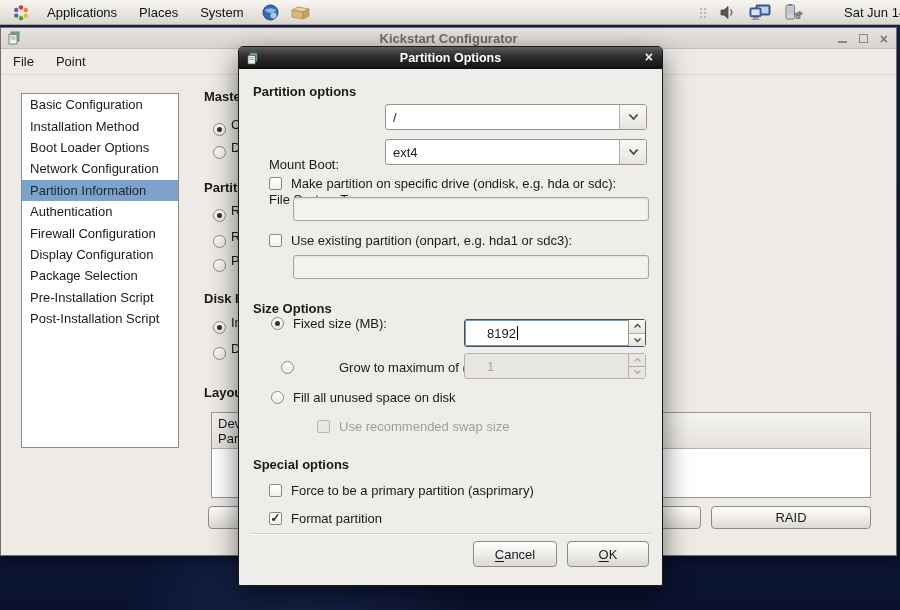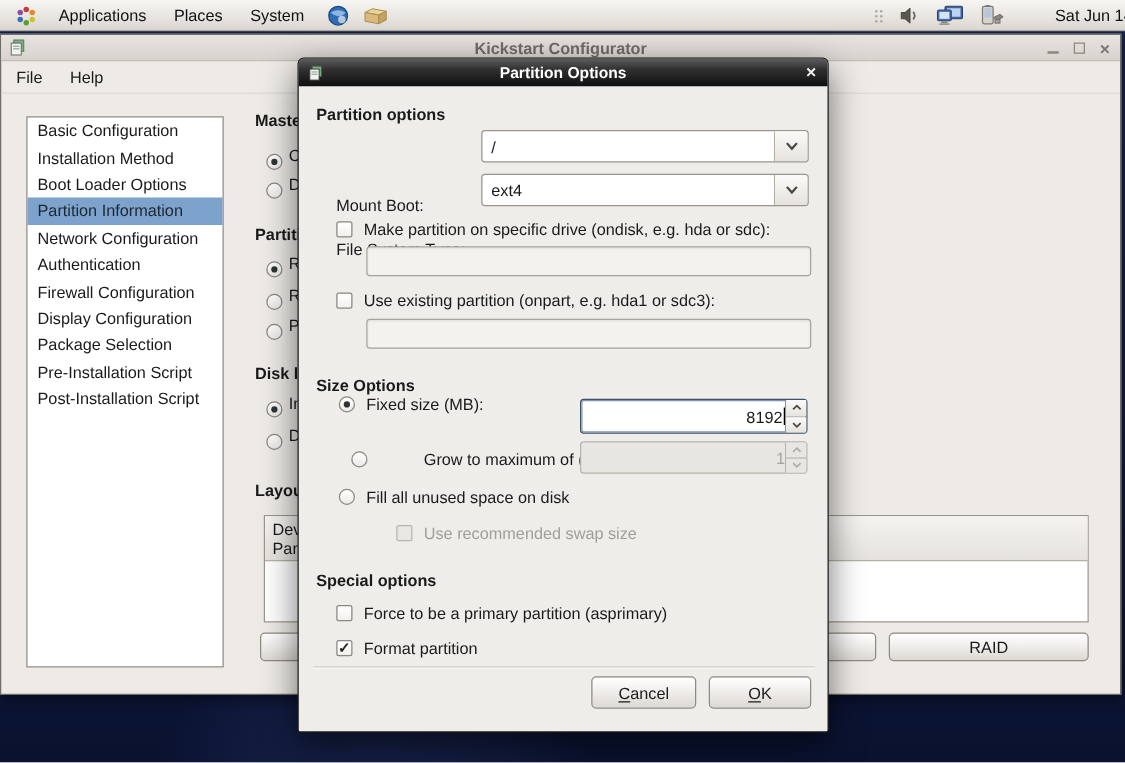--- a/index.html
+++ b/index.html
@@ -33,21 +33,21 @@
   .titlebar .win-title { position:absolute; left:0; right:0; text-align:center; font-weight:bold; color:#6f6b66; font-size:13px; }
   .win-controls { position:absolute; right:8px; top:0; height:21px; display:flex; align-items:center; gap:12px; color:#7b7773; }
   .wc-min { width:9px; height:9px; border-bottom:2px solid #8a8680; }
   .wc-max { width:9px; height:9px; border:1.5px solid #8a8680; }
   .wc-close { font-size:14px; line-height:14px; color:#7b7773; font-weight:bold; }
   .menubar { position:absolute; left:0; top:21px; width:100%; height:26px; display:flex; align-items:center;
     border-bottom:1px solid #dcd8d3; }
   .menubar .menu-item { padding:4px 10px; margin-left:2px; }
 
   
-  .listbox { position:absolute; left:20px; top:65px; width:158px; height:441px;
+  .listbox { position:absolute; left:20px; top:65px; width:158px; height:355px;
     background:#ffffff; border:1px solid #8f8b85; }
   .list-item { height:21.4px; display:flex; align-items:center; padding-left:8px; white-space:nowrap; overflow:hidden; }
   .list-item.selected { background:#7da2cb; color:#1c2633; }
 
   
   .frag-label { position:absolute; font-weight:bold; white-space:nowrap; }
   .frag-radio { position:absolute; width:13px; height:13px; border-radius:50%;
     border:1px solid #8c8881; background:linear-gradient(180deg,#ffffff,#eceae6); }
   .frag-radio.on::after { content:""; position:absolute; left:3px; top:3px; width:5px; height:5px; border-radius:50%; background:#2e3436; }
   .frag-text { position:absolute; white-space:nowrap; }
@@ -80,21 +80,21 @@
   .combo .combo-btn { width:27px; height:100%; border-left:1px solid #b3aea6;
     background:linear-gradient(180deg,#fbfaf8,#e6e3de); display:flex; align-items:center; justify-content:center;
     border-radius:0 2px 2px 0; }
 
   .entry { position:absolute; height:24px; background:#f3f2ef; border:1px solid #a8a39c; border-radius:3px;
     box-shadow:inset 0 1px 2px rgba(0,0,0,.08); }
 
   .spinbox { position:absolute; height:28px; background:#ffffff; border:1px solid #99948d; border-radius:3px;
     display:flex; }
   .spinbox.focused { border:1px solid #3f5166; box-shadow:inset 0 0 0 1px #8095ac; }
-  .spinbox .spin-value { flex:1; display:flex; align-items:center; padding-left:7px;justify-content:flex-end; }
+  .spinbox .spin-value { flex:1; display:flex; align-items:center; padding-left:22px; }
   .caret { display:inline-block; width:1px; height:14px; background:#000; margin-left:1px; }
   .spin-btns { width:17px; border-left:1px solid #99948d; display:flex; flex-direction:column; }
   .spin-btns .sb { flex:1; display:flex; align-items:center; justify-content:center;
     background:linear-gradient(180deg,#fbfaf8,#e6e3de); }
   .spin-btns .sb:first-child { border-bottom:1px solid #b3aea6; }
   .spinbox.disabled { background:#e8e6e2; border-color:#b7b2aa; }
   .spinbox.disabled .spin-value { color:#a8a49e; }
   .spinbox.disabled .spin-btns { border-left-color:#b7b2aa; }
   .spinbox.disabled .sb { background:#e8e6e2; }
 
@@ -198,29 +198,29 @@
     </span>
     <span class="win-title">Kickstart Configurator</span>
     <span class="win-controls">
       <span class="wc-min"></span>
       <span class="wc-max"></span>
       <span class="wc-close">×</span>
     </span>
   </div>
   <div class="menubar">
     <span class="menu-item">File</span>
-    <span class="menu-item">Help</span>
+    <span class="menu-item">Point</span>
   </div>
 
   <div class="listbox">
     <div class="list-item">Basic Configuration</div>
     <div class="list-item">Installation Method</div>
     <div class="list-item">Boot Loader Options</div>
+    <div class="list-item">Network Configuration</div>
     <div class="list-item selected">Partition Information</div>
-    <div class="list-item">Network Configuration</div>
     <div class="list-item">Authentication</div>
     <div class="list-item">Firewall Configuration</div>
     <div class="list-item">Display Configuration</div>
     <div class="list-item">Package Selection</div>
     <div class="list-item">Pre-Installation Script</div>
     <div class="list-item">Post-Installation Script</div>
   </div>
 
   <span class="frag-label" style="left:203px; top:61px;">Master</span>
   <span class="frag-radio on" style="left:212px; top:95px;"></span>

